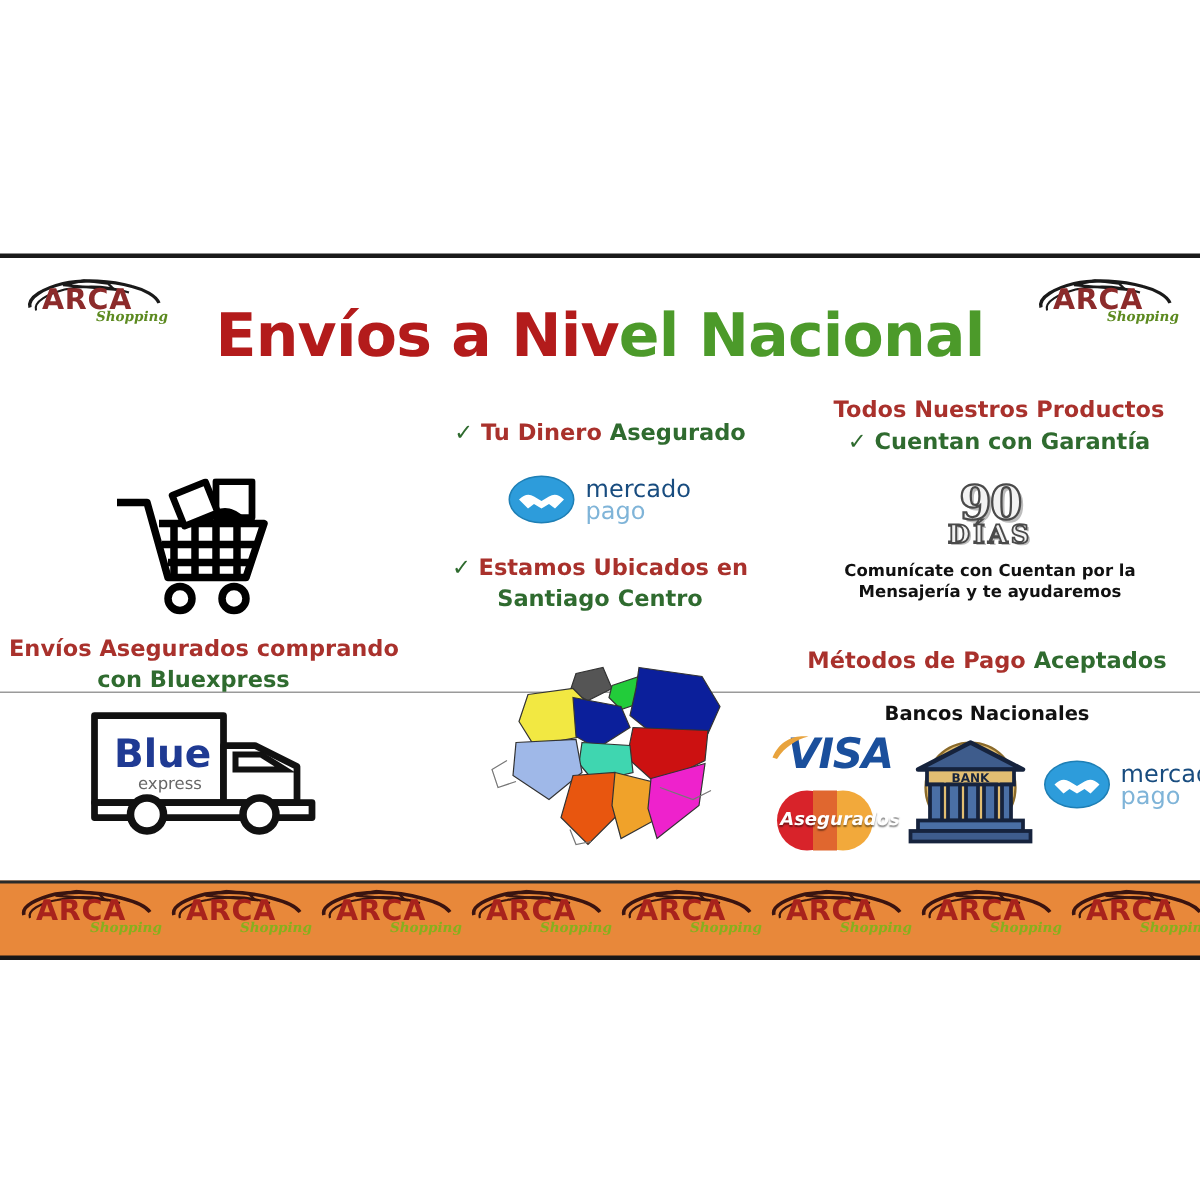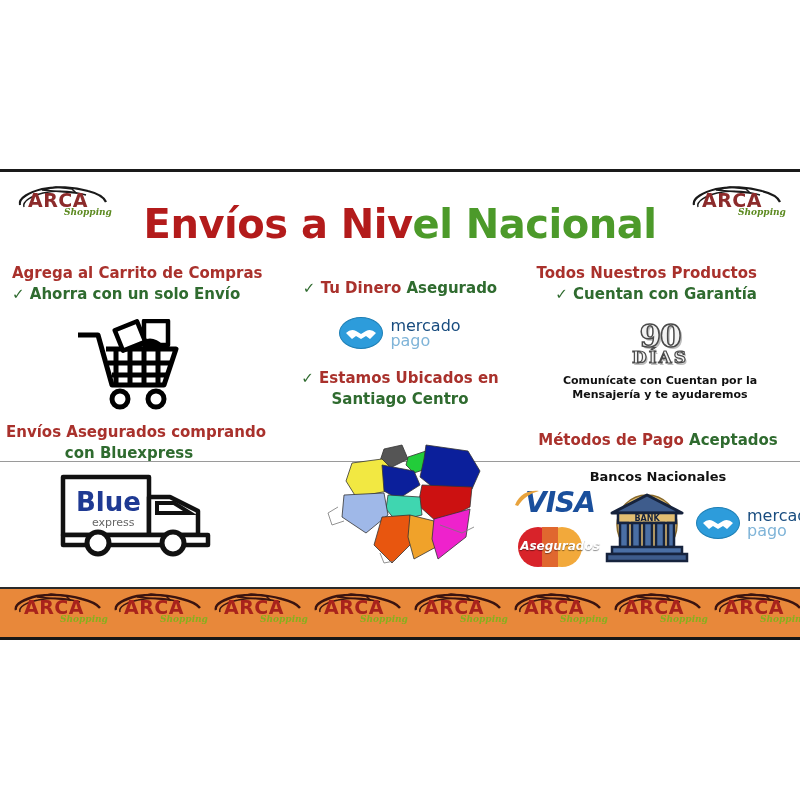--- a/index.html
+++ b/index.html
@@ -50,21 +50,21 @@
   }
   .hd .red{color:#A9312C;}
   .hd .grn{color:#2F6B2F;}
   .chk{color:#2F6B2F;font-weight:bold;}
 
   
   .blk{position:absolute;}
   #blk-cart{left:12px;top:95px;width:240px;text-align:left;}
   #blk-money{left:282px;top:110px;width:236px;text-align:center;}
   #blk-location{left:282px;top:200px;width:236px;text-align:center;}
-  #blk-warranty{left:501px;top:95px;width:256px;text-align:right;}
+  #blk-warranty{left:538px;top:95px;width:256px;text-align:center;}
   #blk-blue{left:6px;top:254px;width:246px;text-align:center;}
   #blk-pay{left:524px;top:262px;width:268px;text-align:center;}
 
   .line2{margin-top:3px;}
 
   
   #cart-icon{position:absolute;left:72px;top:150px;width:120px;height:92px;}
 
   
   .mp{display:inline-block;height:34px;position:relative;white-space:nowrap;}
@@ -171,29 +171,20 @@
       <path d="M26 5 L40 2 L56 4 L60 8 Z" fill="none" stroke="#1a1a1a" stroke-width="1.6"></path>
     </svg>
     <div class="word">ARCA</div>
     <div class="shop">Shopping</div>
   </div>
 
   <div class="title">
     <span class="red">Envíos a Niv</span><span class="grn">el Nacional</span>
   </div>
 
-  <div class="blk" id="blk-cart">
-    <div class="hd">
-      <span class="red">Agrega al Carrito de Compras</span>
-    </div>
-    <div class="hd line2">
-      <span class="chk">✓</span>
-      <span class="grn">Ahorra con un solo Envío</span>
-    </div>
-  </div>
 
   <svg id="cart-icon" viewBox="0 0 120 92">
     <g stroke="#000" stroke-width="5" fill="none" stroke-linejoin="round">
       <path d="M6 16 H26 L40 66 H92 L104 30 H34"></path>
       <path d="M44 30 V66 M58 30 V66 M72 30 V66 M86 30 V66"></path>
       <path d="M36 44 H100 M40 56 H95"></path>
     </g>
     <circle cx="48" cy="80" r="8" fill="none" stroke="#000" stroke-width="5"></circle>
     <circle cx="84" cy="80" r="8" fill="none" stroke="#000" stroke-width="5"></circle>
     <g fill="#fff" stroke="#000" stroke-width="4.5" stroke-linejoin="round">

